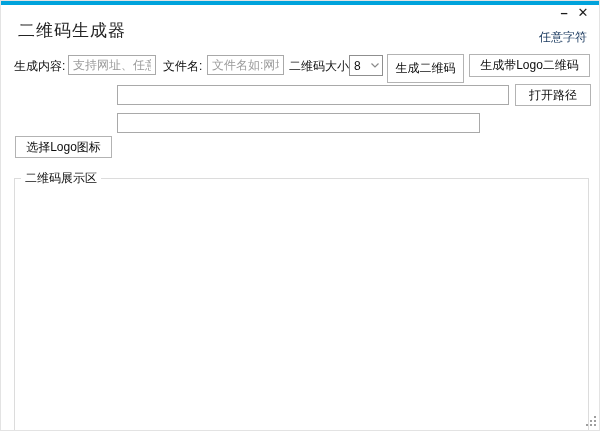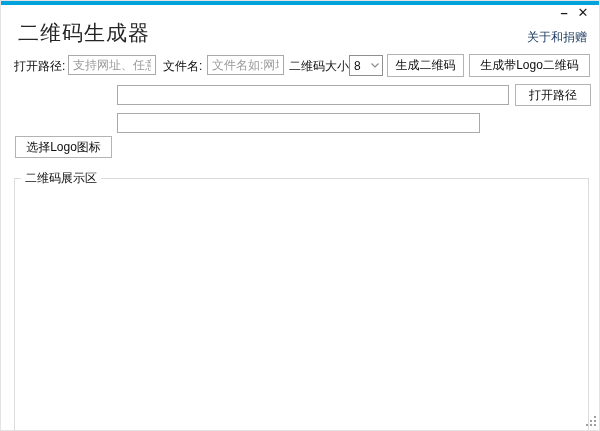--- a/index.html
+++ b/index.html
@@ -16,21 +16,21 @@
   }
 
   .accent-bar {
     position: absolute; left: 0; top: 0;
     width: 600px; height: 4px;
     background: #00a3dc;
   }
 
   .app-title {
     position: absolute; left: 17px; top: 18px;
-    font-size: 21px; color: #242424; letter-spacing: 1px;
+    font-size: 17px; color: #242424; letter-spacing: 1px;
   }
 
   .win-btn {
     position: absolute; top: 2px;
     width: 18px; height: 18px;
     display: flex; align-items: center; justify-content: center;
     font-size: 13px; font-weight: bold; color: #1c1c1c;
     cursor: pointer; user-select: none;
   }
   .win-btn.min { left: 554px; }
@@ -107,36 +107,36 @@
 <div id="window">
 
   <div class="accent-bar"></div>
   <div class="app-title">二维码生成器</div>
   <div class="win-btn min">
     <span>–</span>
   </div>
   <div class="win-btn close">
     <span>✕</span>
   </div>
-  <a class="about-link">关于和捐赠</a>
+  <a class="about-link">任意字符</a>
 
-  <div class="lbl" style="left:13px; top:58px;">打开路径:</div>
+  <div class="lbl" style="left:13px; top:58px;">生成内容:</div>
   <input class="txt" style="left: 67px; top: 54px; width: 88px; height: 20px;" placeholder="支持网址、任意字符">
   <div class="lbl" style="left:162px; top:58px;">文件名:</div>
   <input class="txt" style="left: 206px; top: 54px; width: 77px; height: 20px;" placeholder="文件名如:网址">
   <div class="lbl" style="left:288px; top:58px;">二维码大小:</div>
   <div class="combo" style="left:348px; top:54px; width:34px; height:21px;">
     <span class="combo-value">8</span>
     <span class="chev">
       <svg width="8" height="5" viewBox="0 0 8 5">
           <polyline points="0.5,0.5 4,4 7.5,0.5" fill="none" stroke="#8a8a8a" stroke-width="1.2"></polyline>
         </svg>
     </span>
   </div>
-  <button class="btn" style="left:386px; top:53px; width:77px; height:23px;">生成二维码</button>
+  <button class="btn" style="left:386px; top:53px; width:77px; height:29px;">生成二维码</button>
   <button class="btn" style="left:468px; top:53px; width:121px; height:23px;">生成带Logo二维码</button>
 
   <input class="txt" style="left: 116px; top: 84px; width: 392px; height: 20px;" value="">
   <button class="btn" style="left:514px; top:83px; width:76px; height:22px;">打开路径</button>
 
   <button class="btn" style="left:14px; top:111px; width:97px; height:22px;margin-top:24px;">选择Logo图标</button>
   <input class="txt" style="left: 116px; top: 112px; width: 363px; height: 20px;" value="">
 
   <div class="groupbox">
     <span class="gb-label">二维码展示区</span>

